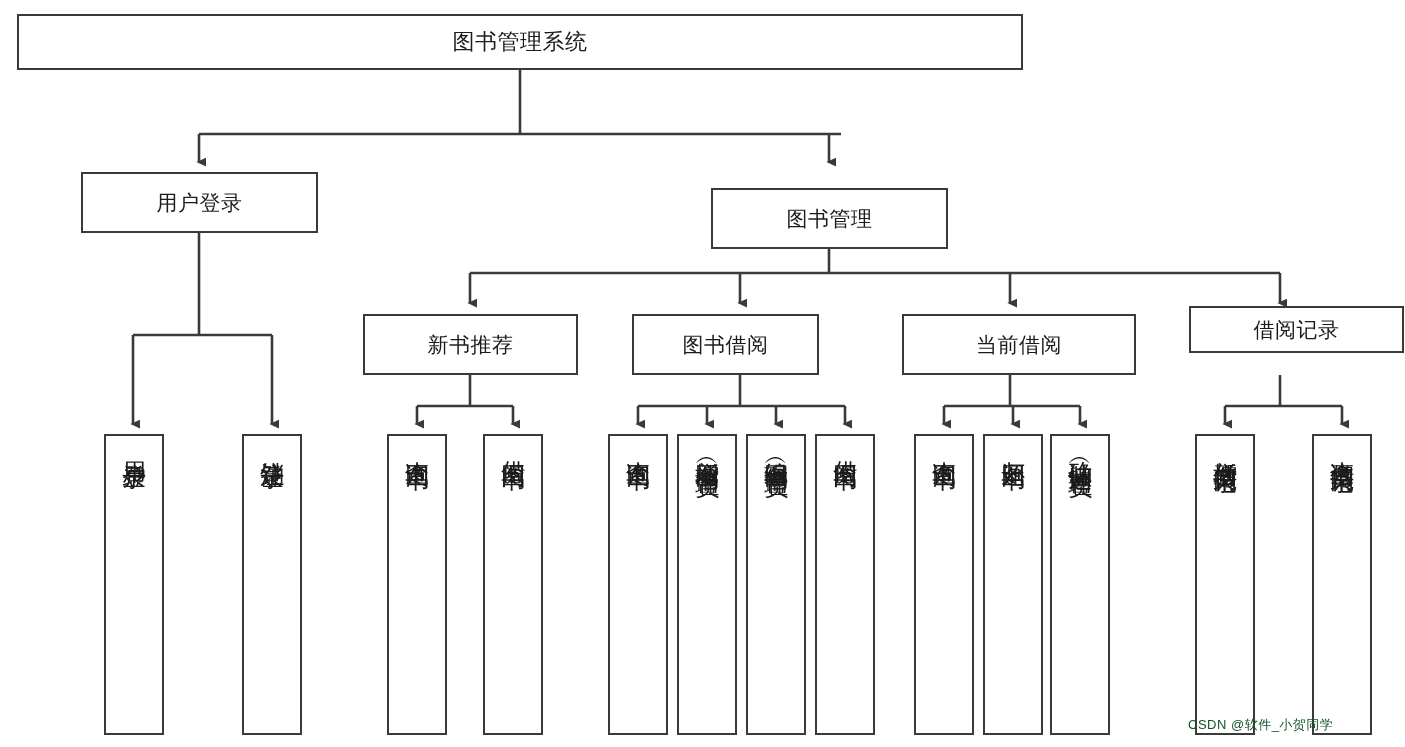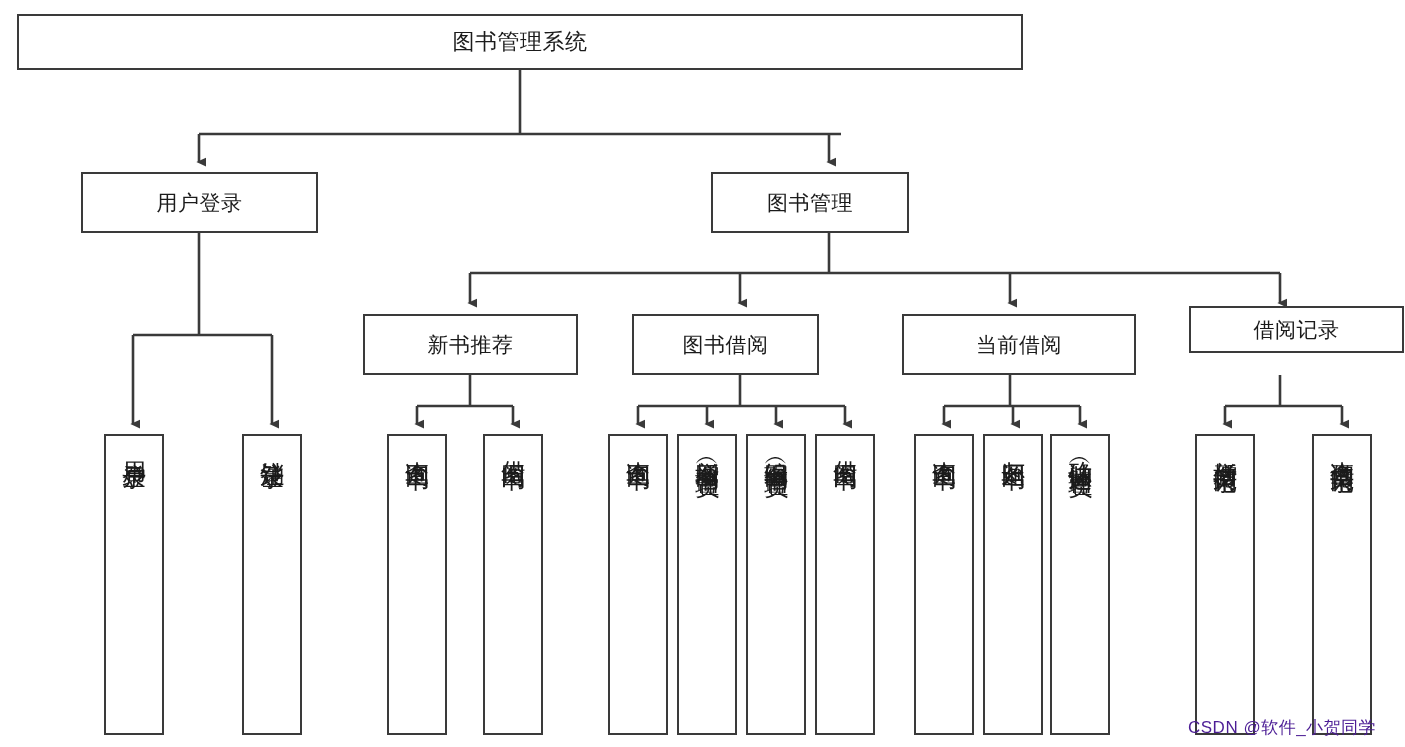--- a/index.html
+++ b/index.html
@@ -55,22 +55,22 @@
     writing-mode: vertical-rl;
     text-orientation: upright;
     font-size: 24px;
     line-height: 1.02;
     letter-spacing: 2px;
     white-space: nowrap;
   }
   .node.root .lbl { font-size: 22px; }
   .watermark {
     position: absolute;
-    font-size: 17px;
-    color: #4c1d95;
+    font-size: 13px;
+    color: #14532d;
     white-space: nowrap;
     letter-spacing: 0.5px;
     user-select: none;
   }
 </style>
 </head>
 <body>
 
 <div id="canvas">
 
@@ -124,21 +124,21 @@
     </g>
   </svg>
 
   <div class="node horiz root" style="left:17px; top:14px; width:1006px; height:56px;">
     <span class="lbl">图书管理系统</span>
   </div>
 
   <div class="node horiz" style="left:81px; top:172px; width:237px; height:61px;">
     <span class="lbl">用户登录</span>
   </div>
-  <div class="node horiz" style="left:711px; top:172px; width:198px; height:61px;">
+  <div class="node horiz" style="left:711px; top:188px; width:237px; height:61px;">
     <span class="lbl">图书管理</span>
   </div>
 
   <div class="node horiz" style="left:363px; top:314px; width:215px; height:61px;">
     <span class="lbl">新书推荐</span>
   </div>
   <div class="node horiz" style="left:632px; top:314px; width:187px; height:61px;">
     <span class="lbl">图书借阅</span>
   </div>
   <div class="node horiz" style="left:902px; top:314px; width:234px; height:61px;">

